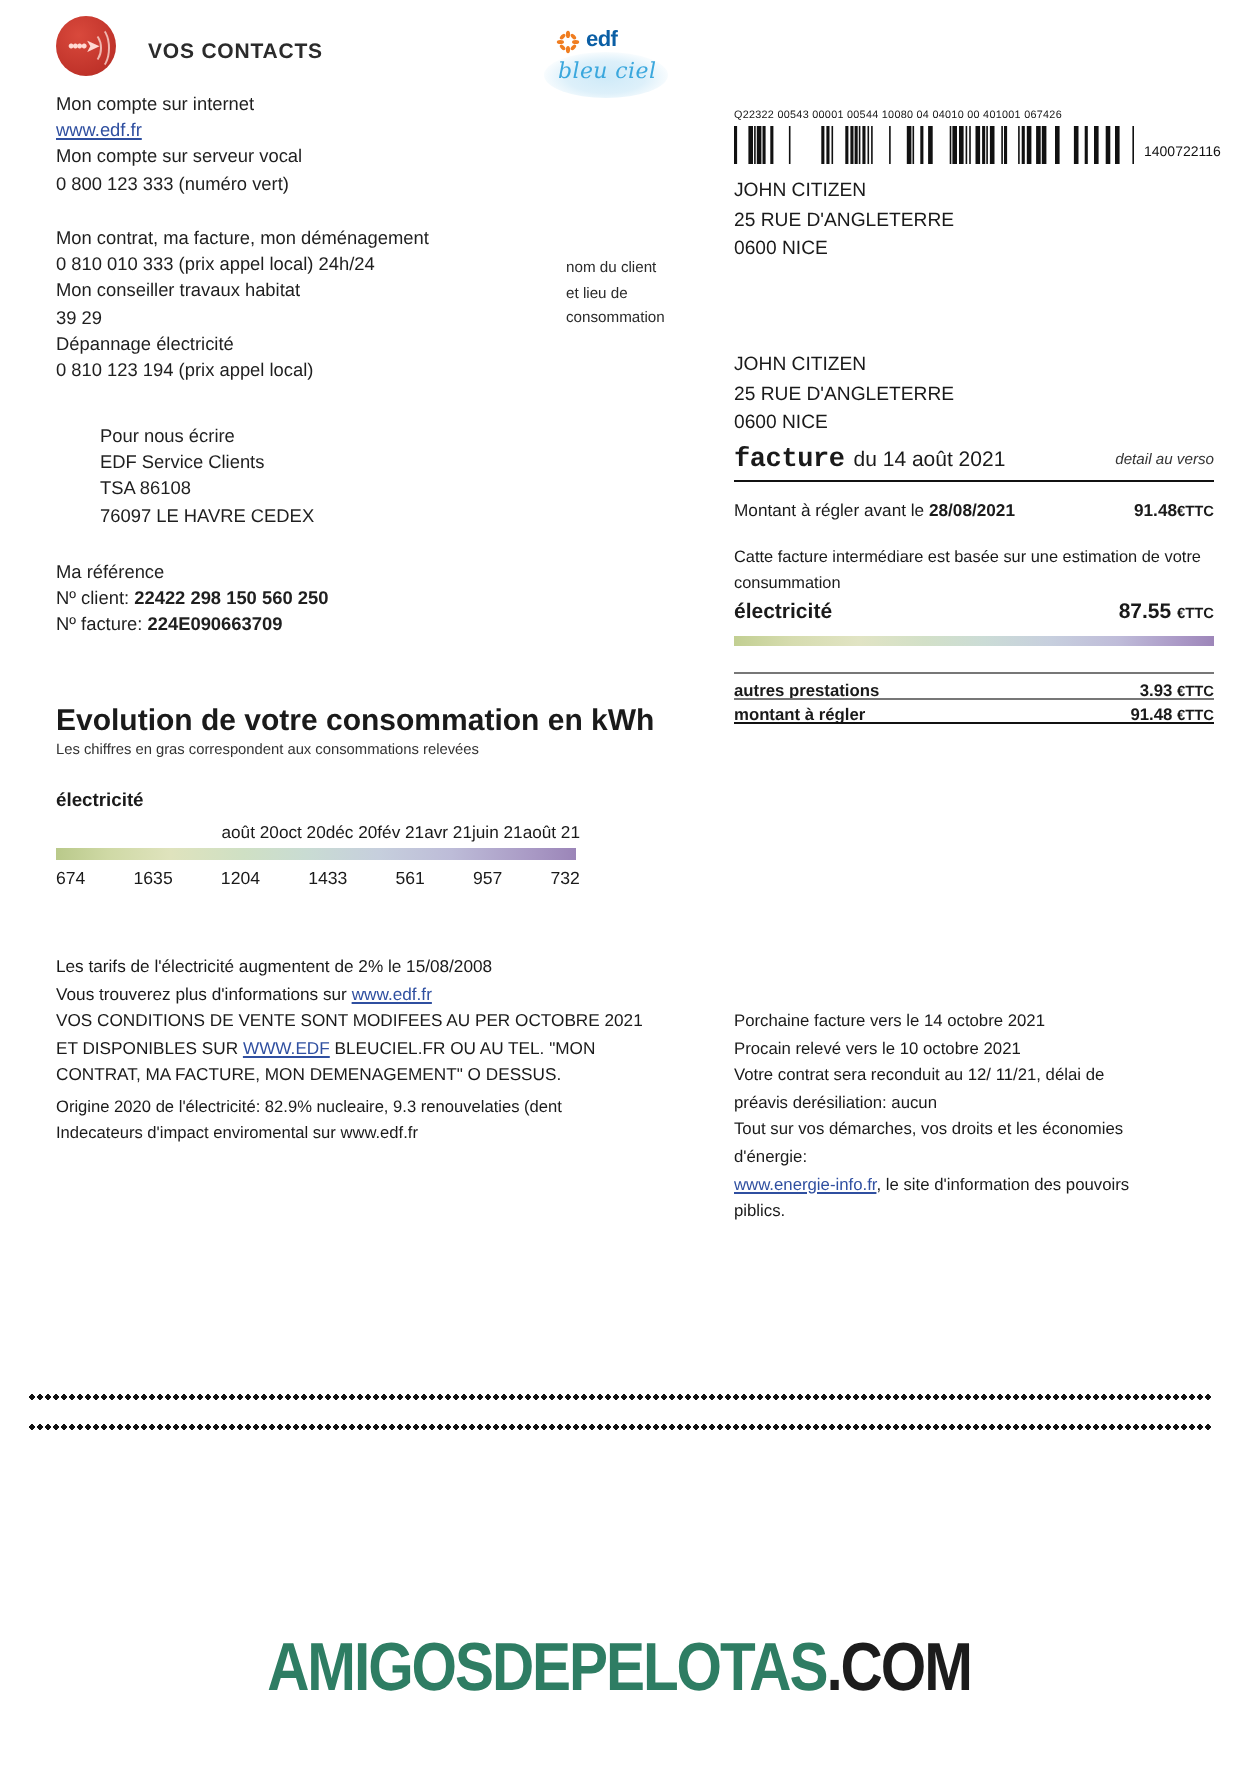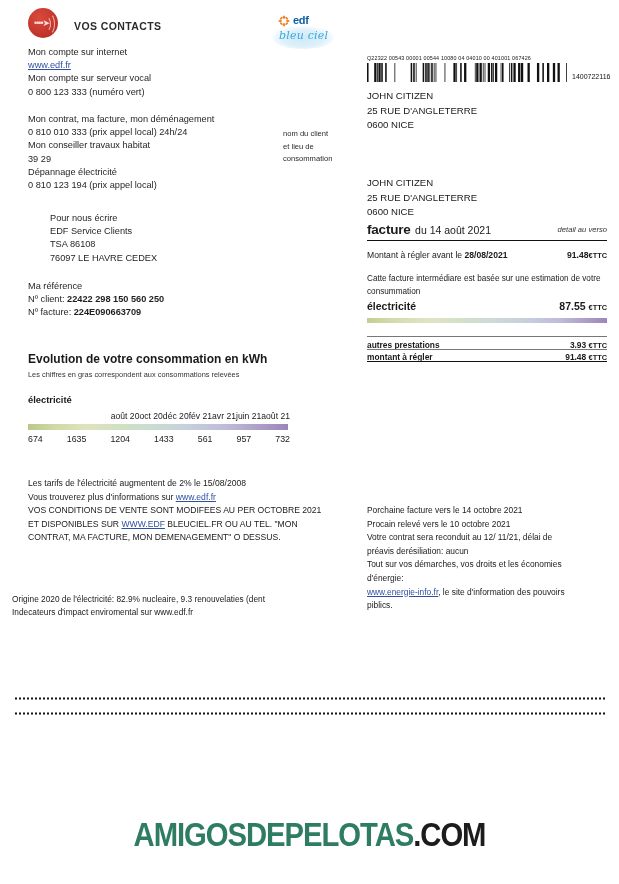--- a/index.html
+++ b/index.html
@@ -98,21 +98,21 @@
   .block-internet { top: 46px; }
   .block-contract { top: 113px; }
   .block-write    { top: 212px; margin-left: 22px; }
   .block-ref      { top: 280px; }
 
   .ref-label { font-size: 9.2px; }
 
   
   .conso-title {
     left: 28px; top: 352px;
-    font-size: 12px; font-weight: bold;
+    font-size: 15px; font-weight: bold;
   }
   .conso-sub {
     left: 28px; top: 370px;
     font-size: 7.4px; color: #333;
   }
   .conso-elec {
     left: 28px; top: 394px;
     font-size: 9.4px; font-weight: bold;
   }
   .conso-months {
@@ -145,25 +145,24 @@
   }
 
   
   .tariff {
     left: 28px; top: 477px;
     width: 320px;
     font-size: 8.6px;
     line-height: 13.6px;
   }
   .origin {
-    left: 12px; top: 547px;
+    left: 28px; top: 547px;
     width: 318px;
     font-size: 8.3px;
     line-height: 13.4px;
-    margin-top: 46px;
   }
 
   
   .annot {
     left: 283px; top: 128px;
     width: 80px;
     font-size: 7.6px;
     line-height: 12.5px;
     color: #2a2a2a;
   }
@@ -193,21 +192,21 @@
     color: #1a1a1a;
   }
   .addr1 { top: 89px; }
   .addr2 { top: 176px; }
 
   .facture-line {
     left: 367px; top: 220px;
     width: 240px;
   }
   .facture-word {
-    font-size: 13.5px; font-weight: bold; letter-spacing: -.2px;
+    font-size: 13.5px; font-weight: bold; letter-spacing: -.2px; font-family: Liberation Mono, monospace;
   }
   .facture-date { font-size: 10.5px; }
   .facture-verso {
     position: absolute; right: 0; top: 5px;
     font-size: 7.6px; font-style: italic; color: #333;
   }
   .rule-thick {
     left: 367px;
     width: 240px; height: 0;
     border-top: 1.6px solid #111;

